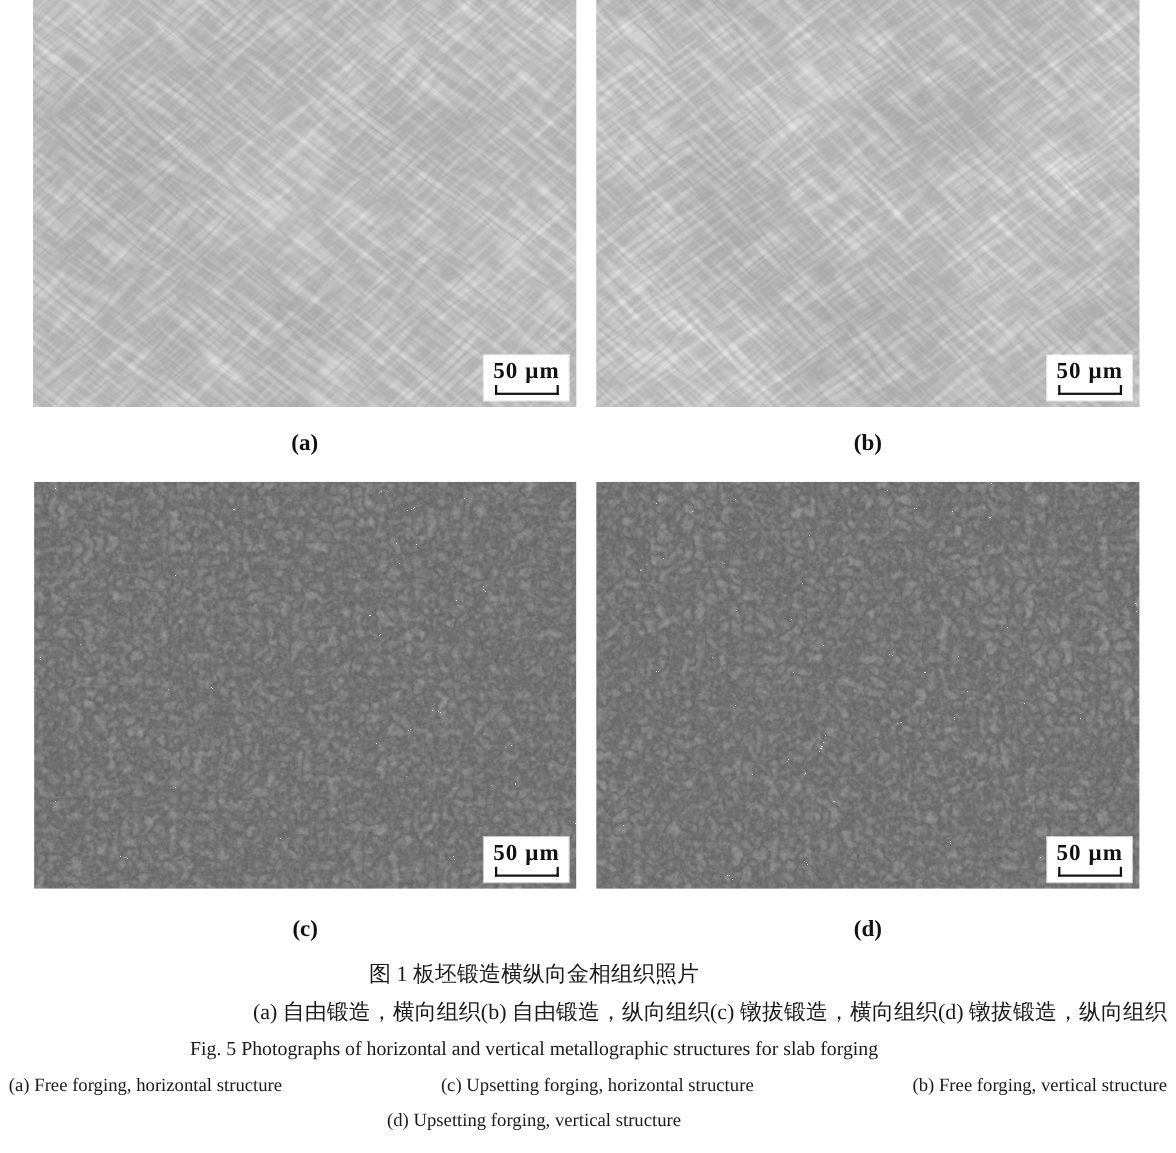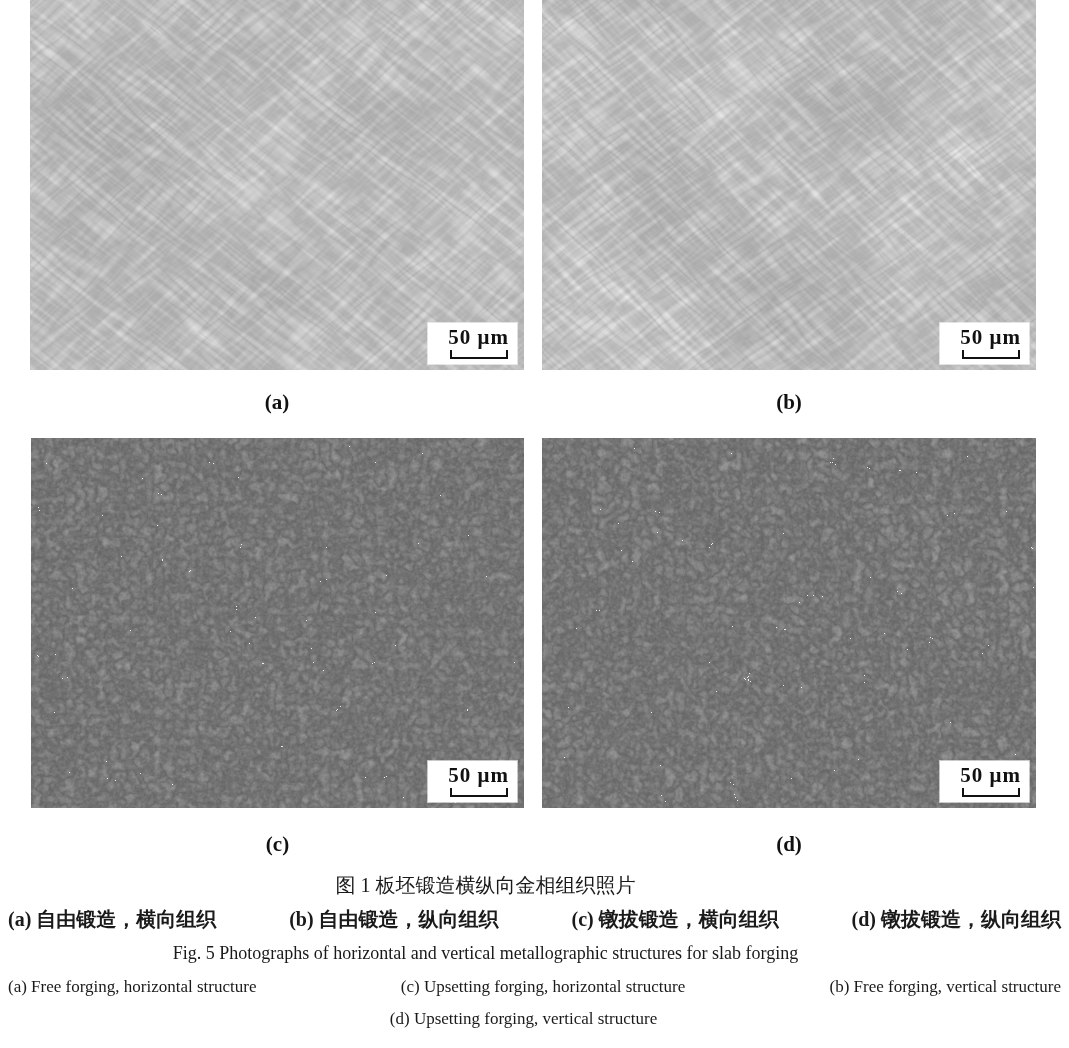--- a/index.html
+++ b/index.html
@@ -13,21 +13,21 @@
   .panel{position:absolute;overflow:hidden;background:#e9e9e9;}
   .panel svg{display:block;}
   .panel-a{left:30px;top:0;width:494px;height:370px;}
   .panel-b{left:542px;top:0;width:494px;height:370px;}
   .panel-c{left:31px;top:438px;width:493px;height:370px;}
   .panel-d{left:542px;top:438px;width:494px;height:370px;}
 
   .scalebar{
     position:absolute;right:7px;bottom:6px;
     background:#ffffff;
-    padding:2px 8px 5px 20px;
+    padding:2px 8px 5px 8px;
     display:flex;flex-direction:column;align-items:center;
     box-shadow:0 0 0 1px rgba(255,255,255,0.6);
   }
   .scalebar .sb-text{
     font-weight:bold;font-size:21px;line-height:24px;color:#111;
     letter-spacing:1px;white-space:nowrap;
   }
   .scalebar .sb-bracket{
     width:54px;height:7px;margin-top:1px;
     border-left:2px solid #111;border-right:2px solid #111;border-bottom:2px solid #111;
@@ -37,24 +37,24 @@
     position:absolute;height:26px;text-align:center;
     font-weight:bold;font-size:21px;color:#111;
   }
   .label-a{left:30px;top:390px;width:494px;}
   .label-b{left:542px;top:390px;width:494px;}
   .label-c{left:31px;top:832px;width:493px;}
   .label-d{left:542px;top:832px;width:494px;}
 
   .cap-line{position:absolute;left:0;width:971px;text-align:center;white-space:nowrap;}
   .cap-zh-title{top:872px;font-size:20px;}
-  .cap-zh-items{top:906px;left:8px;width:1053px;display:flex;justify-content:space-between;font-size:20px;font-weight:bold;}
+  .cap-zh-items{top:906px;left:8px;width:1053px;display:flex;justify-content:flex-end;font-size:20px;}
   .cap-en-title{top:943px;font-size:18px;}
   .cap-en-items{top:977px;left:8px;width:1053px;display:flex;justify-content:space-between;font-size:17px;align-items:center;}
-  .cap-en-last{top:1009px;font-size:17px;margin-left:38px;}
+  .cap-en-last{top:1009px;font-size:17px;}
 </style>
 </head>
 <body>
 
 <div class="panel panel-a">
   <svg width="494" height="370" viewBox="0 0 494 370">
     <defs>
       <filter id="fa1" x="-10%" y="-10%" width="120%" height="120%">
         <feTurbulence type="fractalNoise" baseFrequency="0.014 0.12" numOctaves="2" seed="3"></feTurbulence>
         <feColorMatrix type="saturate" values="0"></feColorMatrix>

